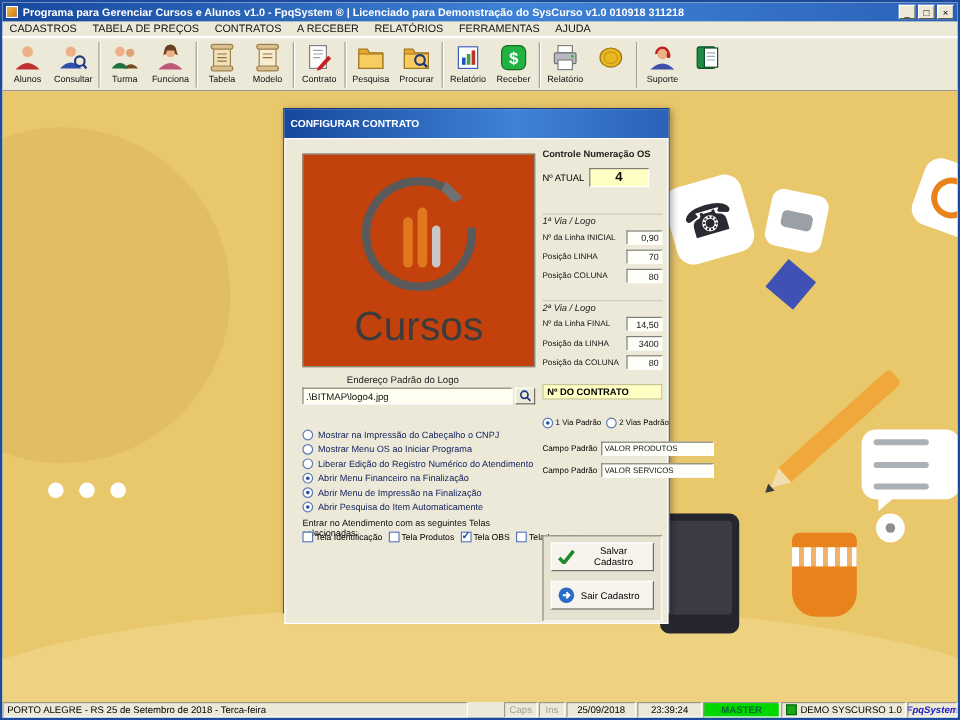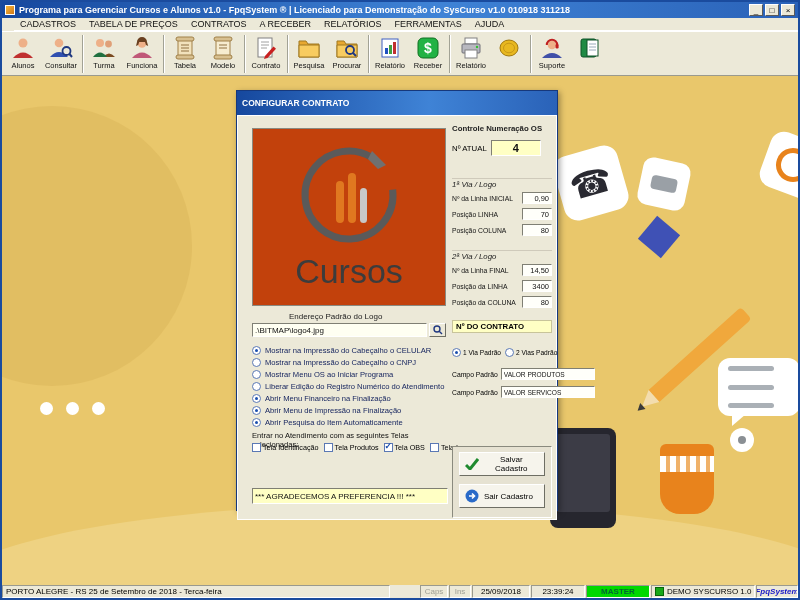--- a/index.html
+++ b/index.html
@@ -13,21 +13,21 @@
     display:flex; align-items:center; gap:4px; padding:0 3px; color:#fff; }
   .app-icon { width:10px; height:10px; background:linear-gradient(135deg,#f6b73c,#d07818); border:1px solid #fff; flex:none; }
   .title-text { font-size:9px; font-weight:bold; white-space:nowrap; overflow:hidden; flex:1; }
   .win-controls { display:flex; gap:2px; flex:none; }
   .win-btn { width:14px; height:12px; background:#ece9d8; border:1px solid; border-color:#fff #5a5a5a #5a5a5a #fff;
     font-size:8px; line-height:9px; text-align:center; font-family:inherit; cursor:default; padding:0; }
 
   
   .menubar { position:absolute; left:0; top:16px; right:0; height:13px; background:#ece9d8;
     display:flex; align-items:center; gap:13px; padding:4px 6px; font-size:9px; color:#111;
-    border-bottom:1px solid #ffffff;margin-left:12px; }
+    border-bottom:1px solid #ffffff; }
   .menu-item { white-space:nowrap; }
 
   
   .toolbar { position:absolute; left:0; top:29px; right:0; height:45px; background:#ece9d8;
     border-top:1px solid #fff; border-bottom:1px solid #9a9a8e;
     display:flex; align-items:center; padding:1px 2px; }
   .tool { width:38px; height:42px; background:transparent; border:1px solid transparent;
     display:flex; flex-direction:column; align-items:center; justify-content:flex-start; gap:0;
     font-family:inherit; font-size:7.5px; color:#111; padding:1px 0 0 0; cursor:default; }
   .ticon { height:26px; display:flex; align-items:center; }
@@ -386,24 +386,20 @@
           <div class="l-abs l-pathrow">
             <input class="inp" value=".\BITMAP\logo4.jpg" style="">
             <button class="mini-btn">
               <svg width="10" height="10">
                   <circle cx="4" cy="4" r="3" fill="none" stroke="#203880" stroke-width="1.4"></circle>
                   <line x1="6.2" y1="6.2" x2="9" y2="9" stroke="#203880" stroke-width="1.4"></line>
                 </svg>
             </button>
           </div>
 
-          <div class="l-abs opt-row" style="top:229px">
-            <span class="radio on"></span>
-            <span class="opt-label">Mostrar na Impressão do Cabeçalho o CELULAR</span>
-          </div>
           <div class="l-abs opt-row" style="top:241px">
             <span class="radio"></span>
             <span class="opt-label">Mostrar na Impressão do Cabeçalho o CNPJ</span>
           </div>
           <div class="l-abs opt-row" style="top:253px">
             <span class="radio"></span>
             <span class="opt-label">Mostrar Menu OS ao Iniciar Programa</span>
           </div>
           <div class="l-abs opt-row" style="top:265px">
             <span class="radio"></span>
@@ -435,21 +431,20 @@
             <span class="tela-item">
               <span class="checkbox on"></span>
               <span>Tela OBS</span>
             </span>
             <span class="tela-item">
               <span class="checkbox"></span>
               <span>Tela Imagens</span>
             </span>
           </div>
 
-          <input class="l-abs l-msg inp yellow" value="*** AGRADECEMOS A PREFERENCIA !!! ***" style="">
         </div>
 
         <div class="rightcol">
           <div class="r-abs r-title">Controle Numeração OS</div>
           <div class="r-abs r-atual">
             <span class="lbl">Nº ATUAL</span>
             <input class="inp yellow" value="4" style="">
           </div>
 
           <div class="r-abs gtitle g1t">1ª Via / Logo</div>

